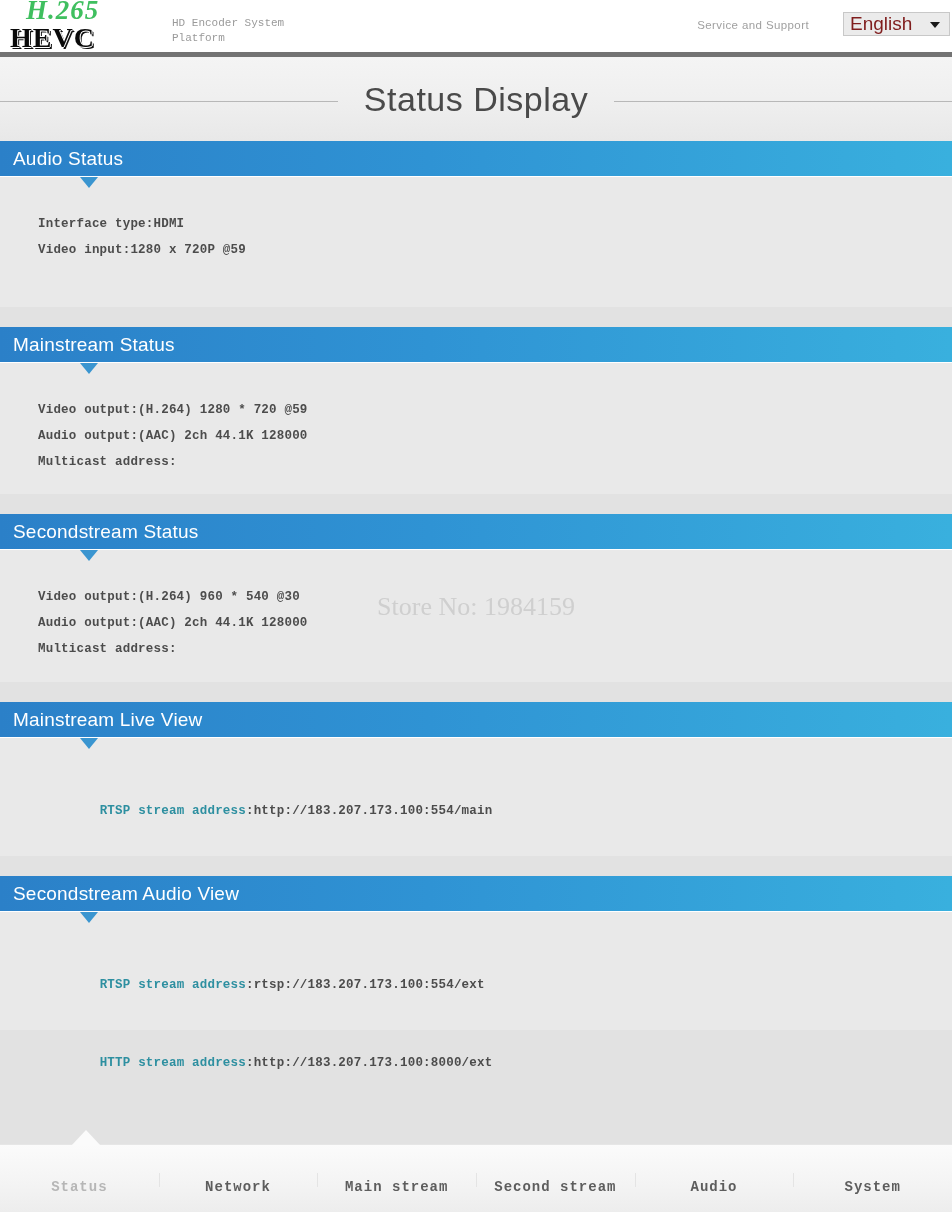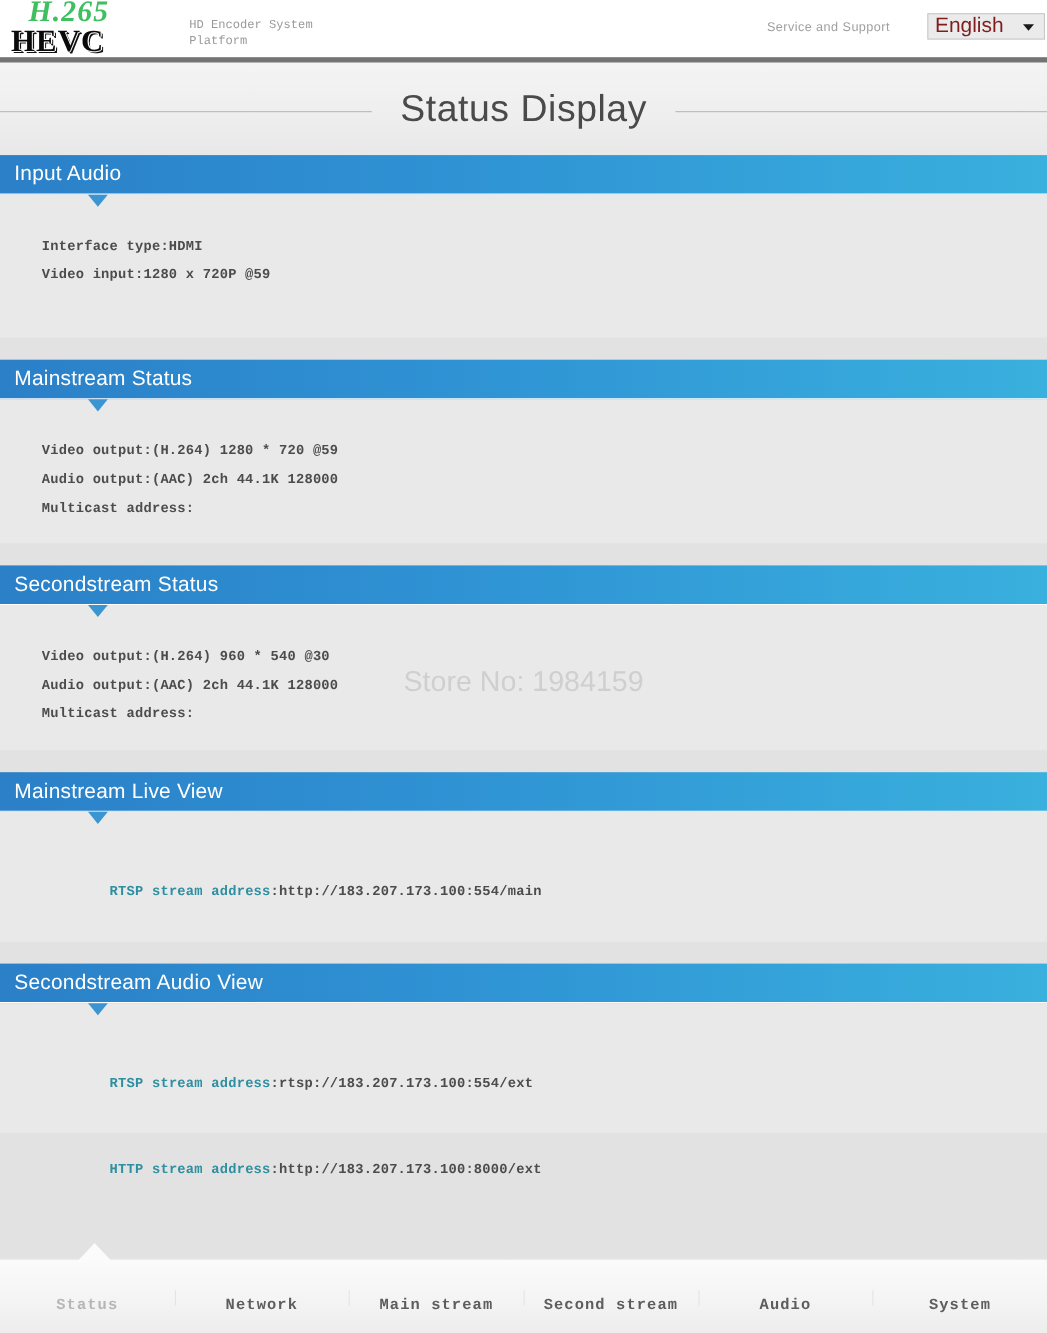--- a/index.html
+++ b/index.html
@@ -187,27 +187,26 @@
   .body-live1   { height: 118px; }
   .body-live2   { height: 118px; }
 
   
   .watermark {
     position: absolute;
     left: 0;
     right: 0;
     top: 592px;
     text-align: center;
-    font-family: Liberation Sans, sans-serif;
+    font-family: Liberation Serif, serif;
     font-size: 26px;
     color: #cfcfcf;
     pointer-events: none;
     user-select: none;
     z-index: 5;
-    margin-top: 12px;
   }
 
   
   .nav-wrap {
     position: absolute;
     left: 0;
     bottom: 0;
     width: 952px;
     height: 68px;
     background: linear-gradient(to bottom, #fbfbfb 0%, #f4f4f4 55%, #ededed 100%);
@@ -275,21 +274,21 @@
   <div class="title-band">
     <div class="title-rule"></div>
     <div class="page-title">Status Display</div>
     <div class="title-rule"></div>
   </div>
 
   <div class="watermark">Store No: 1984159</div>
 
   <div class="section">
     <div class="sec-bar">
-      <span class="sec-title">Input Audio</span>
+      <span class="sec-title">Audio Status</span>
     </div>
     <div class="sec-body body-input">
       <span class="nub"></span>
       <div class="mono-line">Interface type:HDMI</div>
       <div class="mono-line">Video input:1280 x 720P @59</div>
     </div>
   </div>
 
   <div class="section">
     <div class="sec-bar">

